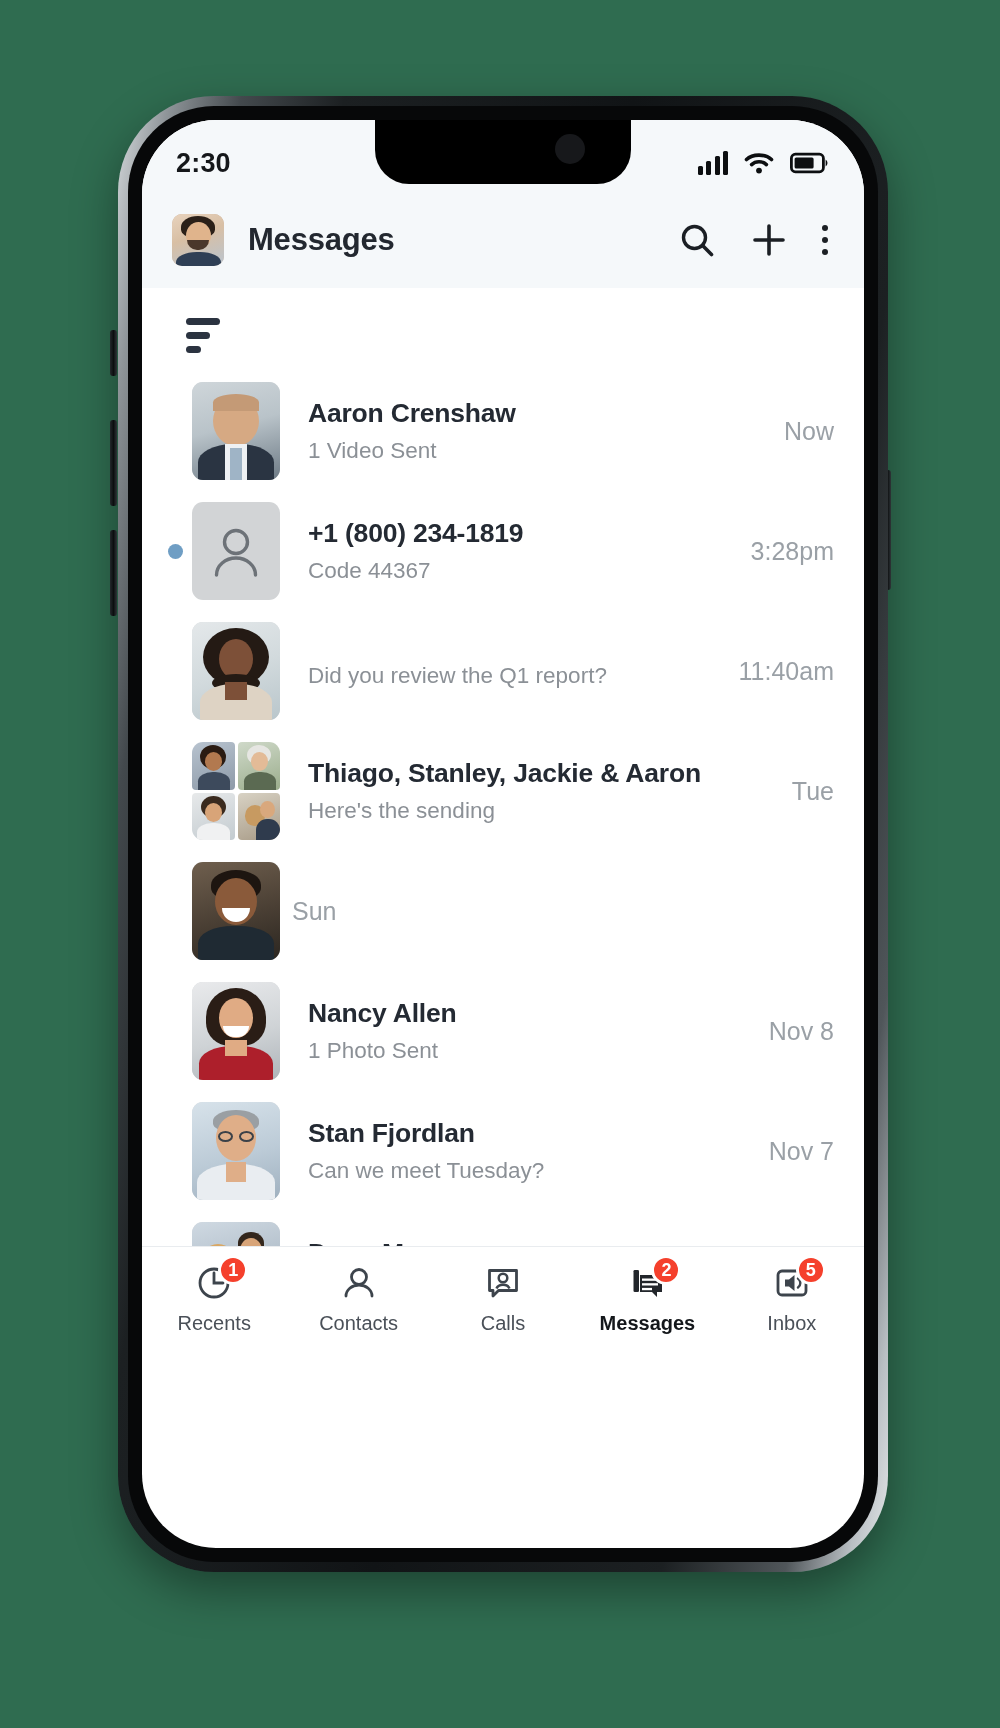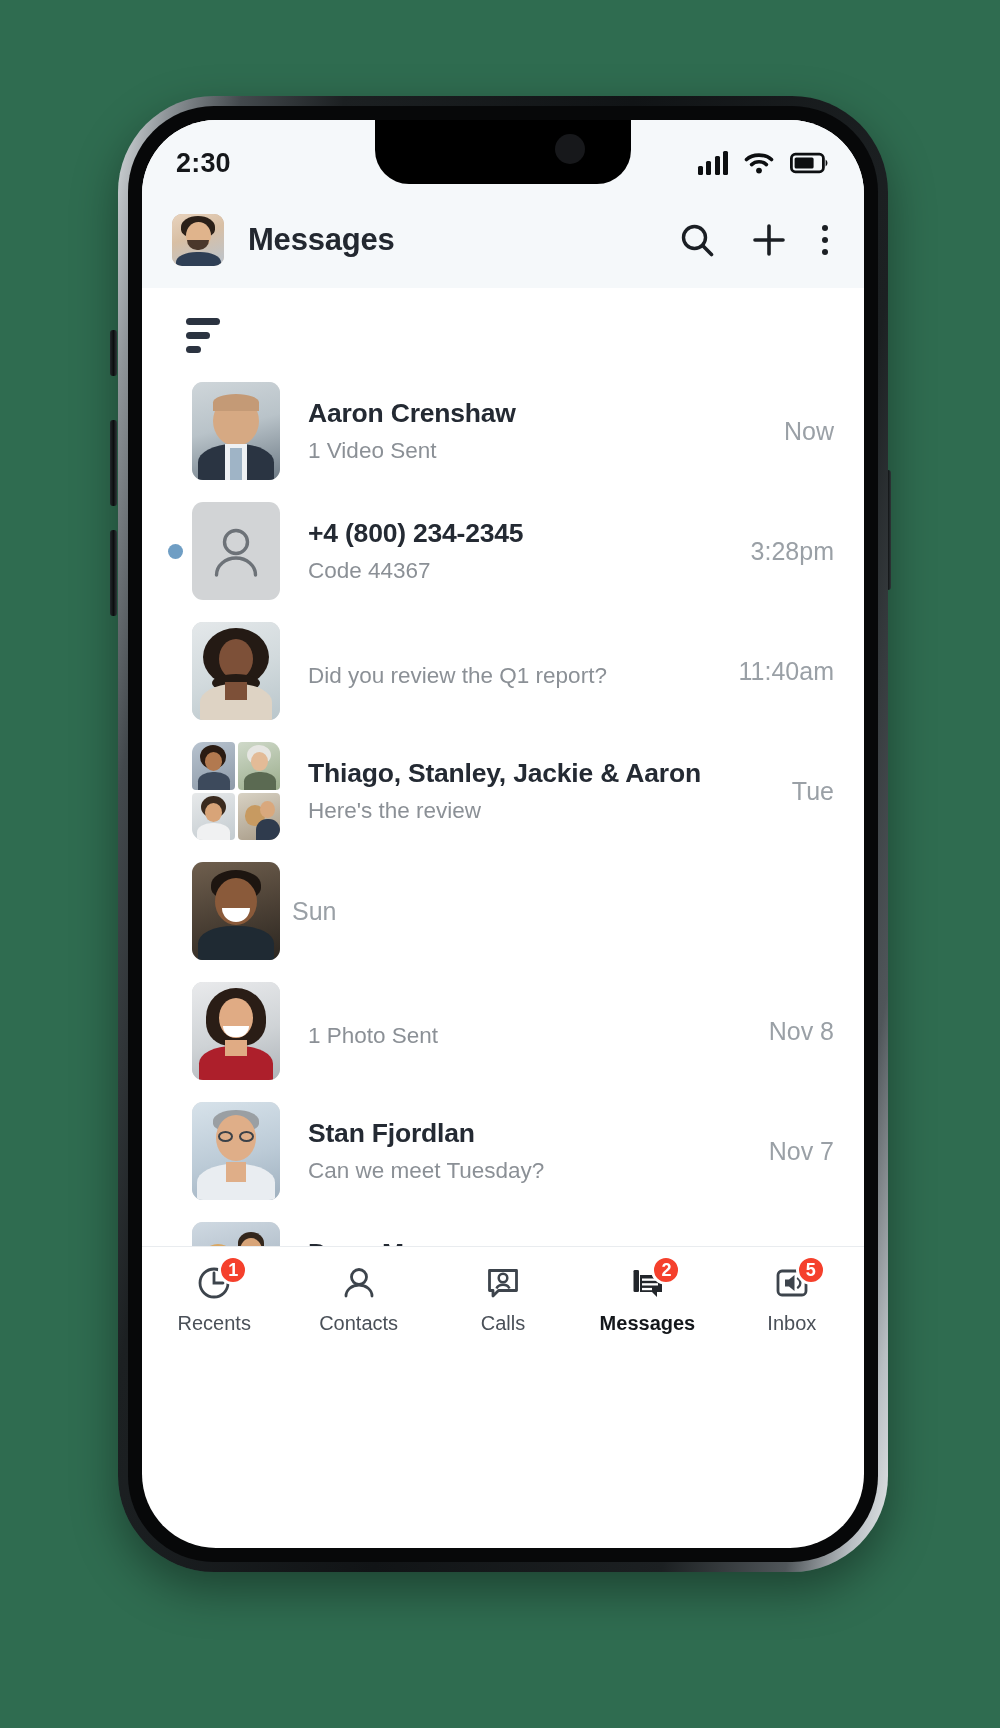--- a/index.html
+++ b/index.html
@@ -309,21 +309,21 @@
 
           <div class="row">
             <div class="unread-dot"></div>
             <div class="thumb" style="background:#d2d4d6;">
               <svg class="ph-person" width="50" height="54" viewBox="0 0 50 54">
                 <circle cx="25" cy="16" r="11.5" fill="none" stroke="#6d7278" stroke-width="3.4"></circle>
                 <path d="M5.5 49 a19.5 17 0 0 1 39 0" fill="none" stroke="#6d7278" stroke-width="3.4" stroke-linecap="round"></path>
               </svg>
             </div>
             <div class="row-body">
-              <div class="row-name">+4 (800) 234-2345</div>
+              <div class="row-name">+1 (800) 234-1819</div>
               <div class="row-sub">Code 44367</div>
             </div>
             <div class="row-time">3:28pm</div>
           </div>
 
           <div class="row">
             <div class="unread-spacer"></div>
             <div class="thumb">
               <div class="ph">
                 <div class="bg" style="background:linear-gradient(160deg,#e4e8ea 0%,#d2dadd 50%,#b9c6cb 100%);"></div>
@@ -371,21 +371,21 @@
                 <div class="ph">
                   <div class="bg" style="background:linear-gradient(160deg,#d8d2c4,#a79a86);"></div>
                   <div class="head" style="left:7px;top:12px;width:20px;height:21px;background:#c79a61;border-radius:50% 50% 46% 46%;"></div>
                   <div class="head" style="left:22px;top:8px;width:15px;height:17px;background:#d9a87d;"></div>
                   <div class="body" style="left:18px;top:26px;width:24px;height:24px;background:#2f3b4d;"></div>
                 </div>
               </div>
             </div>
             <div class="row-body">
               <div class="row-name">Thiago, Stanley, Jackie &amp; Aaron</div>
-              <div class="row-sub">Here's the review</div>
+              <div class="row-sub">Here's the sending</div>
             </div>
             <div class="row-time">Tue</div>
           </div>
 
           <div class="row">
             <div class="unread-spacer"></div>
             <div class="thumb">
               <div class="ph">
                 <div class="bg" style="background:linear-gradient(165deg,#6f5f4e 0%,#4a3f34 55%,#2b2620 100%);"></div>
                 <div class="hair" style="left:19px;top:8px;width:50px;height:30px;background:#1d1510;"></div>
@@ -403,20 +403,21 @@
               <div class="ph">
                 <div class="bg" style="background:linear-gradient(165deg,#e9eaec 0%,#cfd3d6 55%,#aeb4b9 100%);"></div>
                 <div class="hair" style="left:14px;top:6px;width:60px;height:58px;background:#2a1d16;border-radius:50% 50% 40% 40%;"></div>
                 <div class="head" style="left:27px;top:16px;width:34px;height:40px;background:#e0ab84;"></div>
                 <div style="position:absolute;left:31px;top:44px;width:26px;height:11px;background:#fff;border-radius:0 0 13px 13px;"></div>
                 <div class="body" style="left:7px;top:64px;width:74px;height:38px;background:#ad1f2b;"></div>
                 <div style="position:absolute;left:33px;top:58px;width:22px;height:16px;background:#e0ab84;"></div>
               </div>
             </div>
             <div class="row-body">
+              <div class="row-name">Nancy Allen</div>
               <div class="row-sub">1 Photo Sent</div>
             </div>
             <div class="row-time">Nov 8</div>
           </div>
 
           <div class="row">
             <div class="unread-spacer"></div>
             <div class="thumb">
               <div class="ph">
                 <div class="bg" style="background:linear-gradient(165deg,#d7e2ea 0%,#bccbd7 55%,#9fb0bf 100%);"></div>

